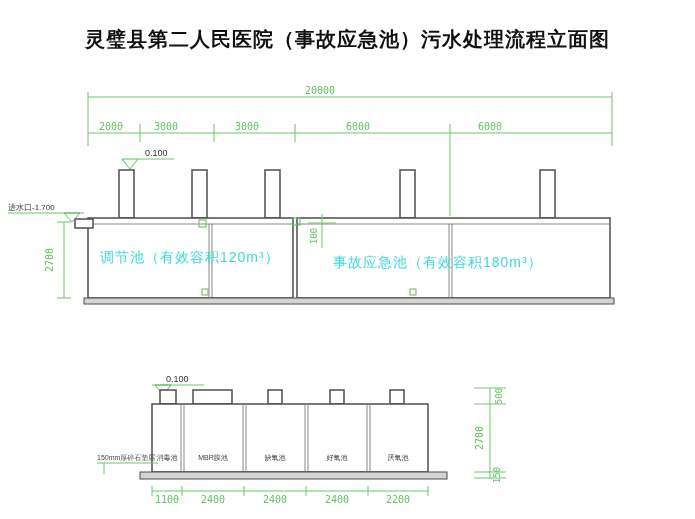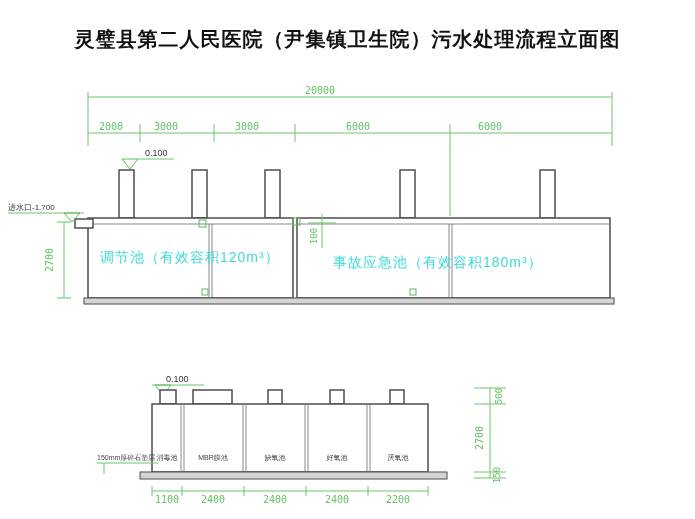--- a/index.html
+++ b/index.html
@@ -19,21 +19,21 @@
   .gshape{stroke:#5bbd5b;stroke-width:1;fill:none;}
   .wall{stroke:#4d4d4d;stroke-width:1.5;fill:#ffffff;}
   .wall-thin{stroke:#7a7a7a;stroke-width:0.9;fill:none;}
   .slab{stroke:#4d4d4d;stroke-width:1;fill:#d4d4d4;}
 </style>
 </head>
 <body>
 
 <div class="canvas">
 
-  <div class="title">灵璧县第二人民医院（尹集镇卫生院）污水处理流程立面图</div>
+  <div class="title">灵璧县第二人民医院（事故应急池）污水处理流程立面图</div>
 
   <svg width="695" height="519" viewBox="0 0 695 519">
 
     <g>
 
       <path class="gline" d="M88,92 V146 M612,92 V146 M140,124 V142 M214,124 V142 M295,124 V142 M450,124 V216"></path>
 
       <path class="gline" d="M88,97 H612"></path>
       <text class="dimtxt" x="320" y="94" text-anchor="middle">20000</text>
 

